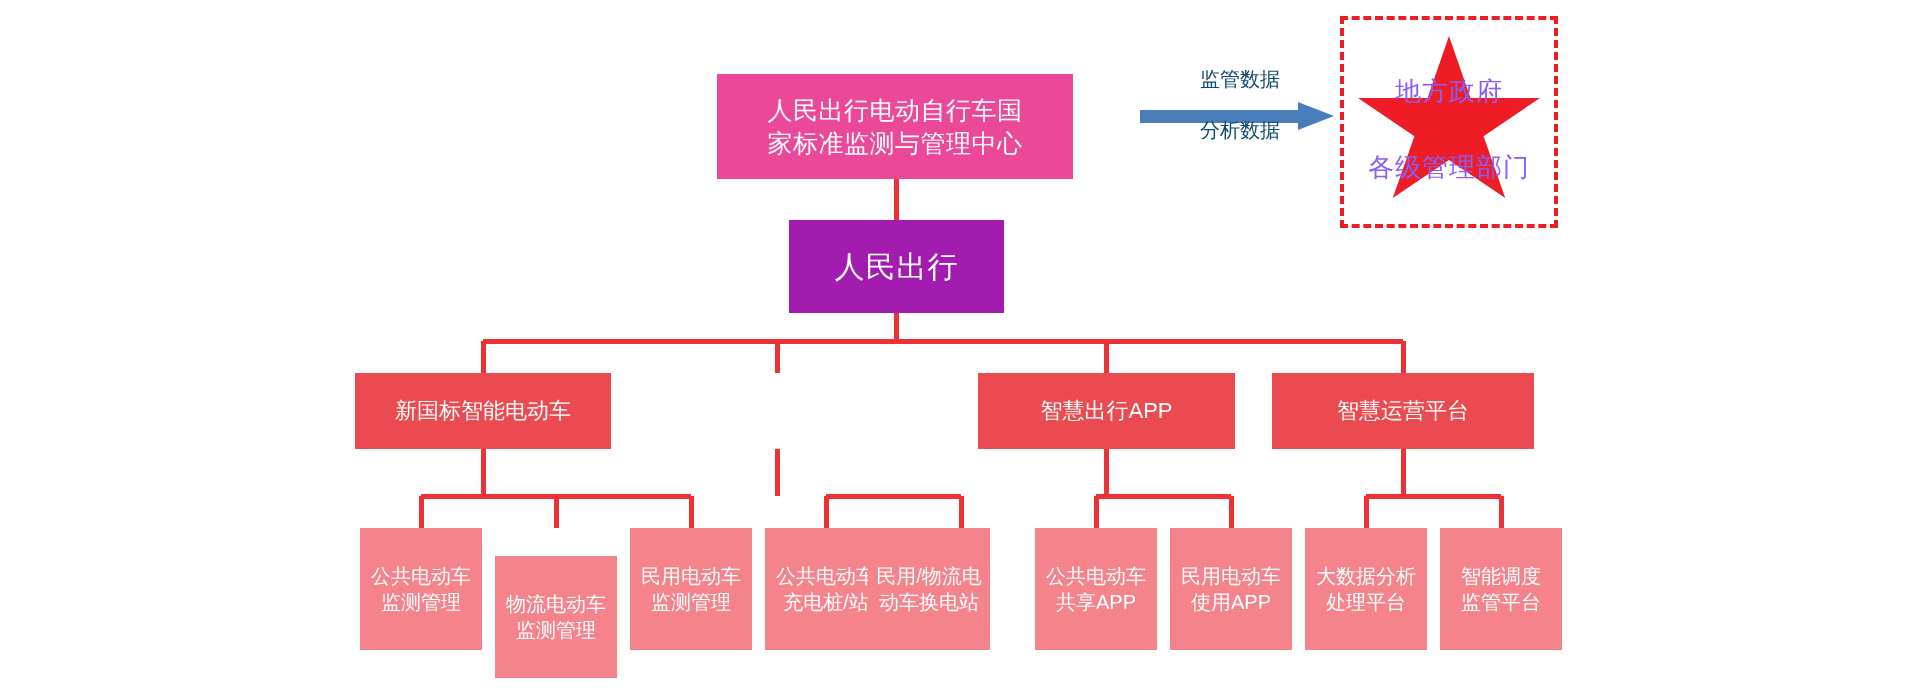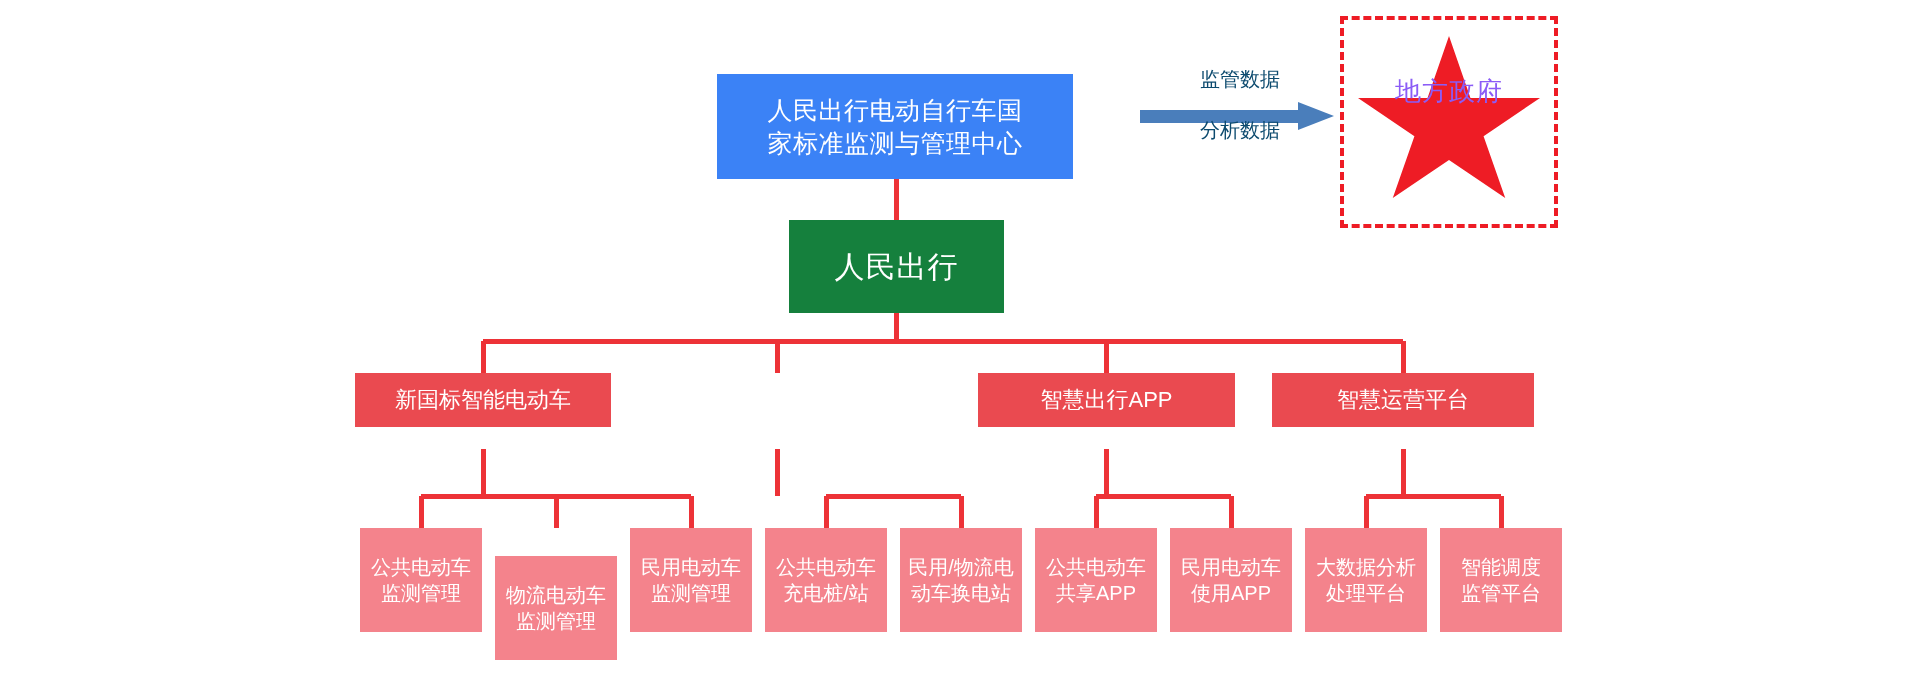--- a/index.html
+++ b/index.html
@@ -33,60 +33,60 @@
     line-height: 1.32;
     white-space: pre-line;
   }
 
   
   .node--center-blue {
     left: 717px;
     top: 74px;
     width: 356px;
     height: 105px;
-    background: #3b82f6;
+    background: #ec4899;
     font-size: 25px;
     letter-spacing: 0.5px;
   }
 
   
   .node--brand {
     left: 789px;
     top: 220px;
     width: 215px;
     height: 93px;
-    background: #15803d;
+    background: #a21caf;
     font-size: 30px;
     letter-spacing: 1px;
   }
 
   
   .node--l2 {
     top: 373px;
-    height: 54px;
+    height: 76px;
     background: #ea4a50;
     font-size: 22px;
   }
   .l2-0 { left: 355px;  width: 256px; }
   .l2-1 { left: 647px;  width: 260px; }
   .l2-2 { left: 978px;  width: 257px; }
   .l2-3 { left: 1272px; width: 262px; }
 
   
   .node--l3 {
     top: 528px;
-    height: 104px;
+    height: 122px;
     background: #f4838c;
     font-size: 20px;
   }
   .l3-0 { left: 360px;  width: 122px; }
   .l3-1 { left: 495px;  width: 122px; margin-top: 28px; }
   .l3-2 { left: 630px;  width: 122px; }
   .l3-3 { left: 765px;  width: 122px; }
-  .l3-4 { left: 900px;  width: 122px; }
+  .l3-4 { left: 868px;  width: 122px; }
   .l3-5 { left: 1035px; width: 122px; }
   .l3-6 { left: 1170px; width: 122px; }
   .l3-7 { left: 1305px; width: 122px; }
   .l3-8 { left: 1440px; width: 122px; }
 
   
   .gov-box {
     position: absolute;
     left: 1340px;
     top: 16px;
@@ -211,20 +211,21 @@
   <div class="arrow-label arrow-label-top">监管数据</div>
   <div class="arrow-wrap">
     <div class="arrow-shaft"></div>
     <div class="arrow-head"></div>
   </div>
   <div class="arrow-label arrow-label-bottom">分析数据</div>
 
   <div class="gov-box"></div>
   <div class="gov-star"></div>
   <div class="gov-label gov-label-1">地方政府</div>
+  <div class="gov-label gov-label-2">各级管理部门</div>
 
   <div class="node node--brand">人民出行</div>
 
   <div class="node node--l2 l2-0">新国标智能电动车</div>
   <div class="node node--l2 l2-3">智慧运营平台</div>
   <div class="node node--l2 l2-2">智慧出行APP</div>
 
   <div class="node node--l3 l3-0">公共电动车
 监测管理</div>
   <div class="node node--l3 l3-1">物流电动车

